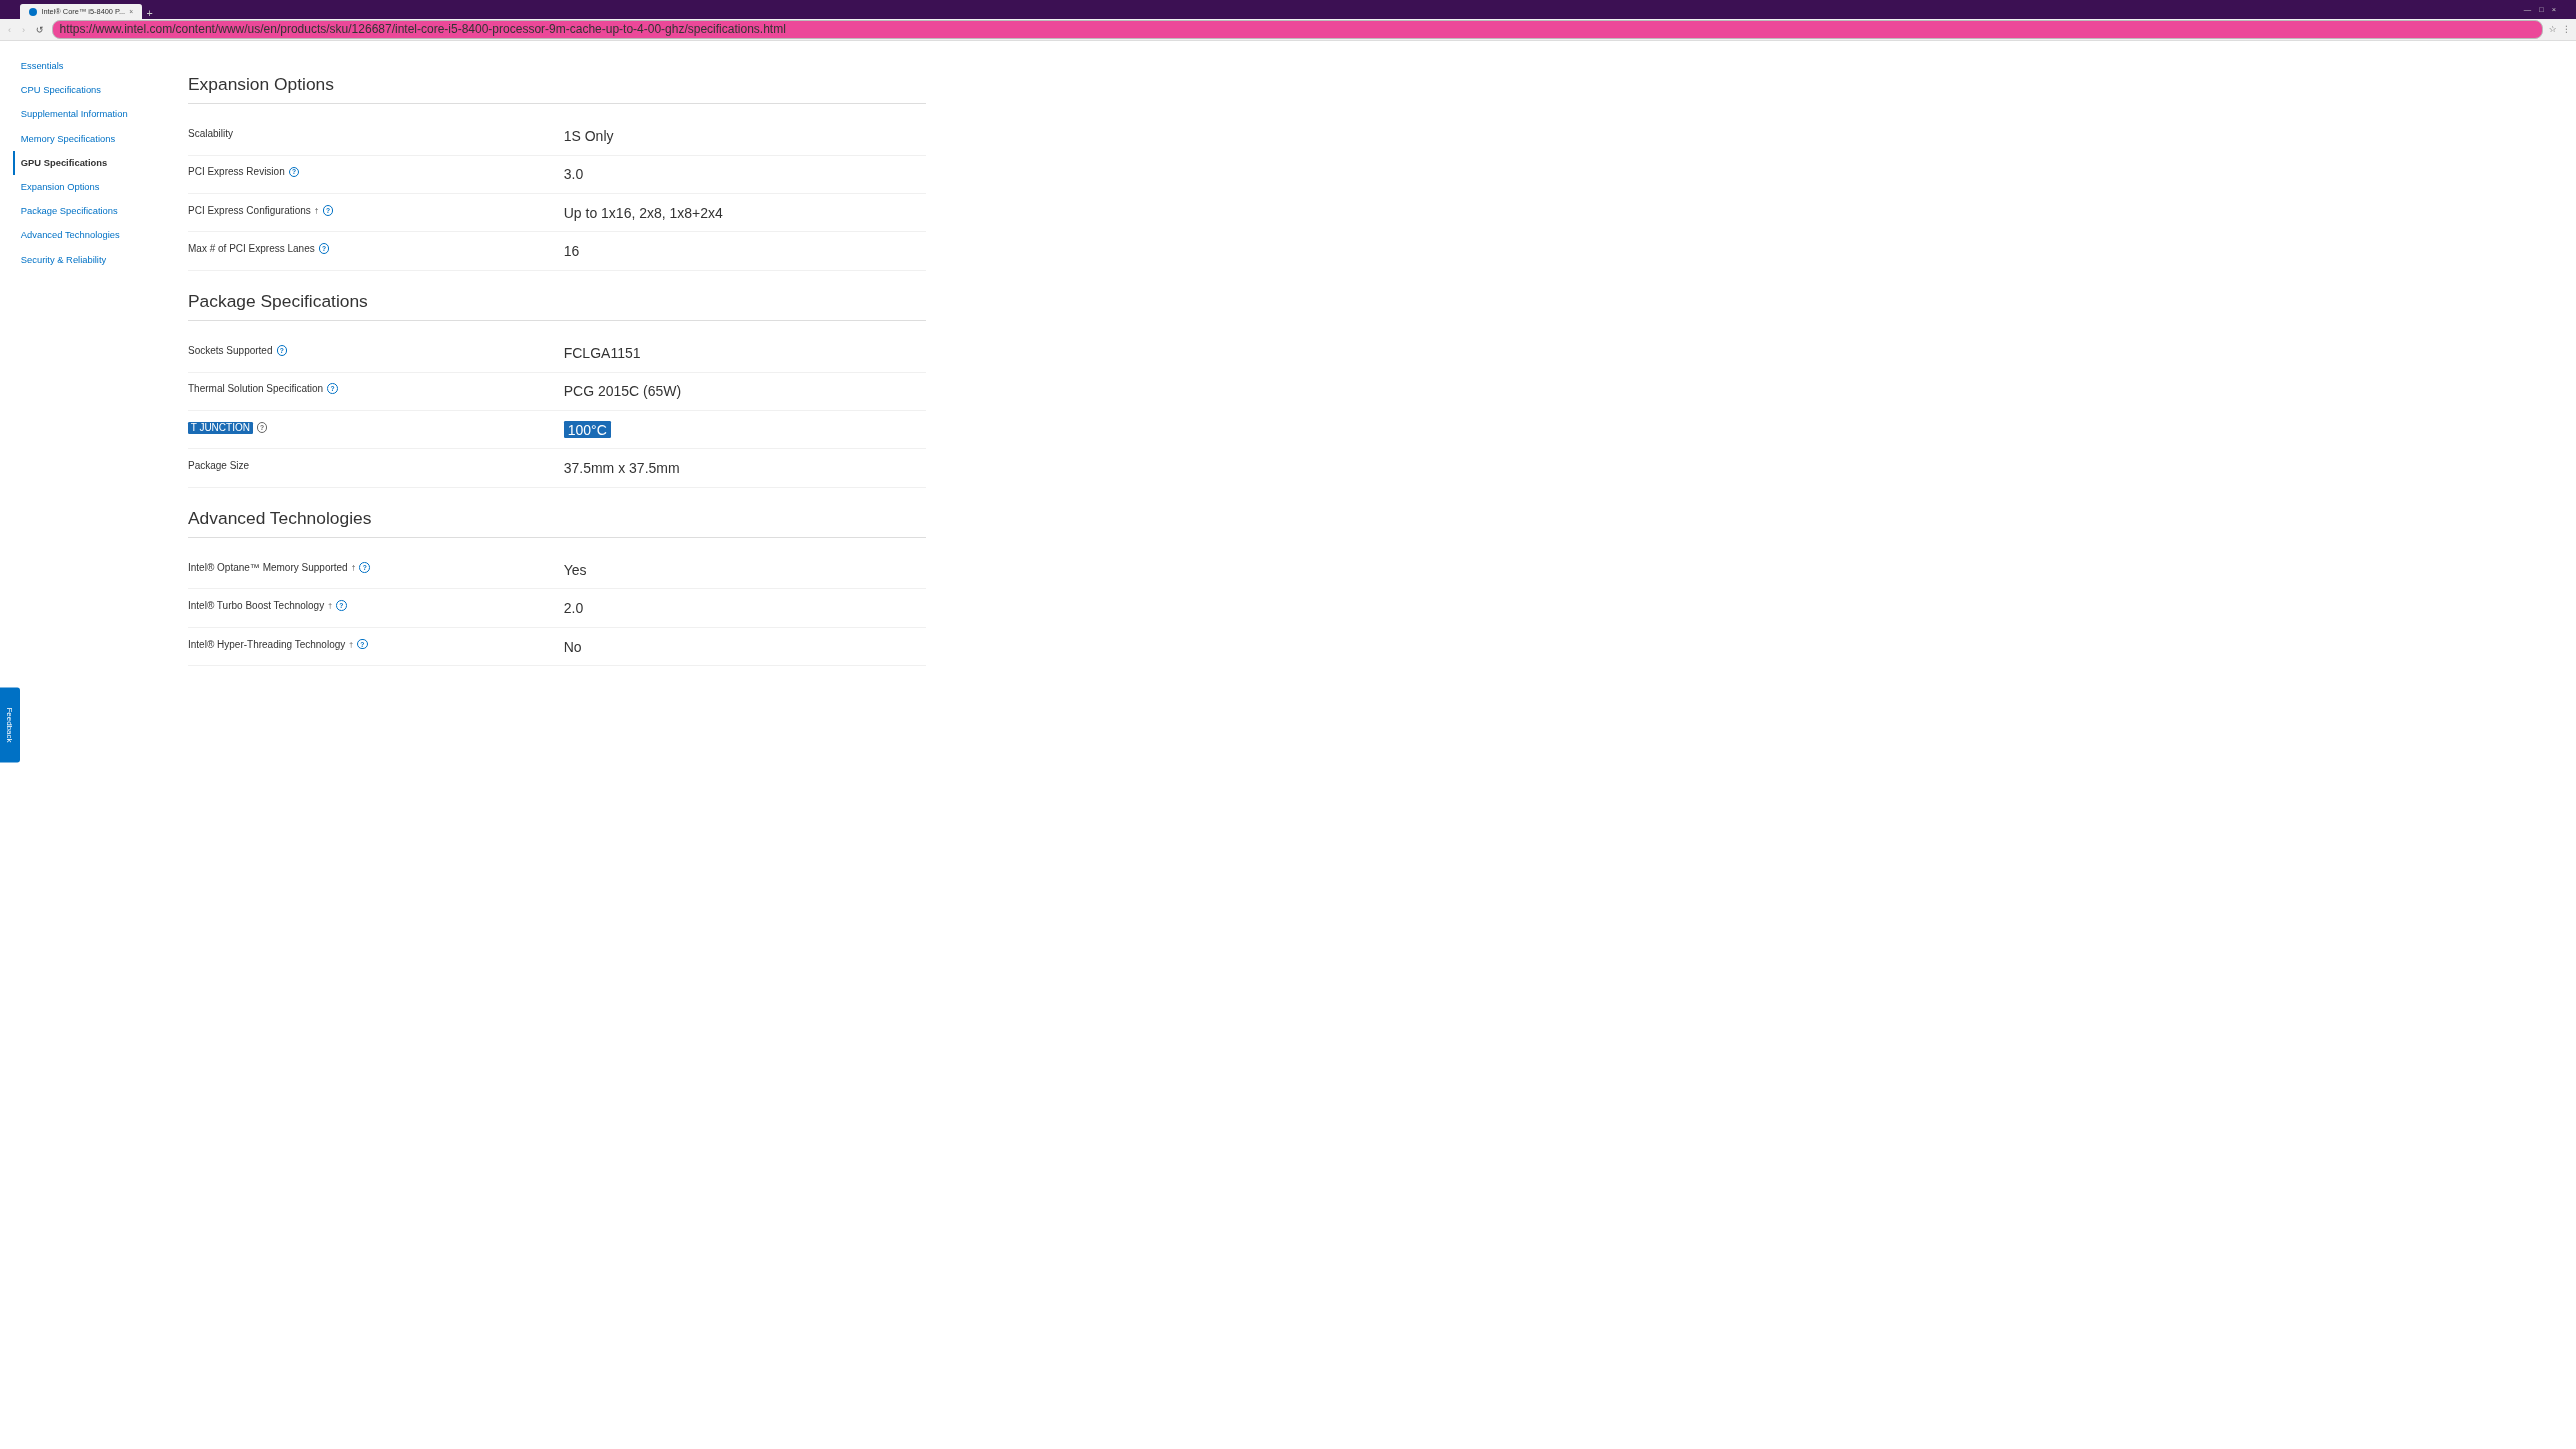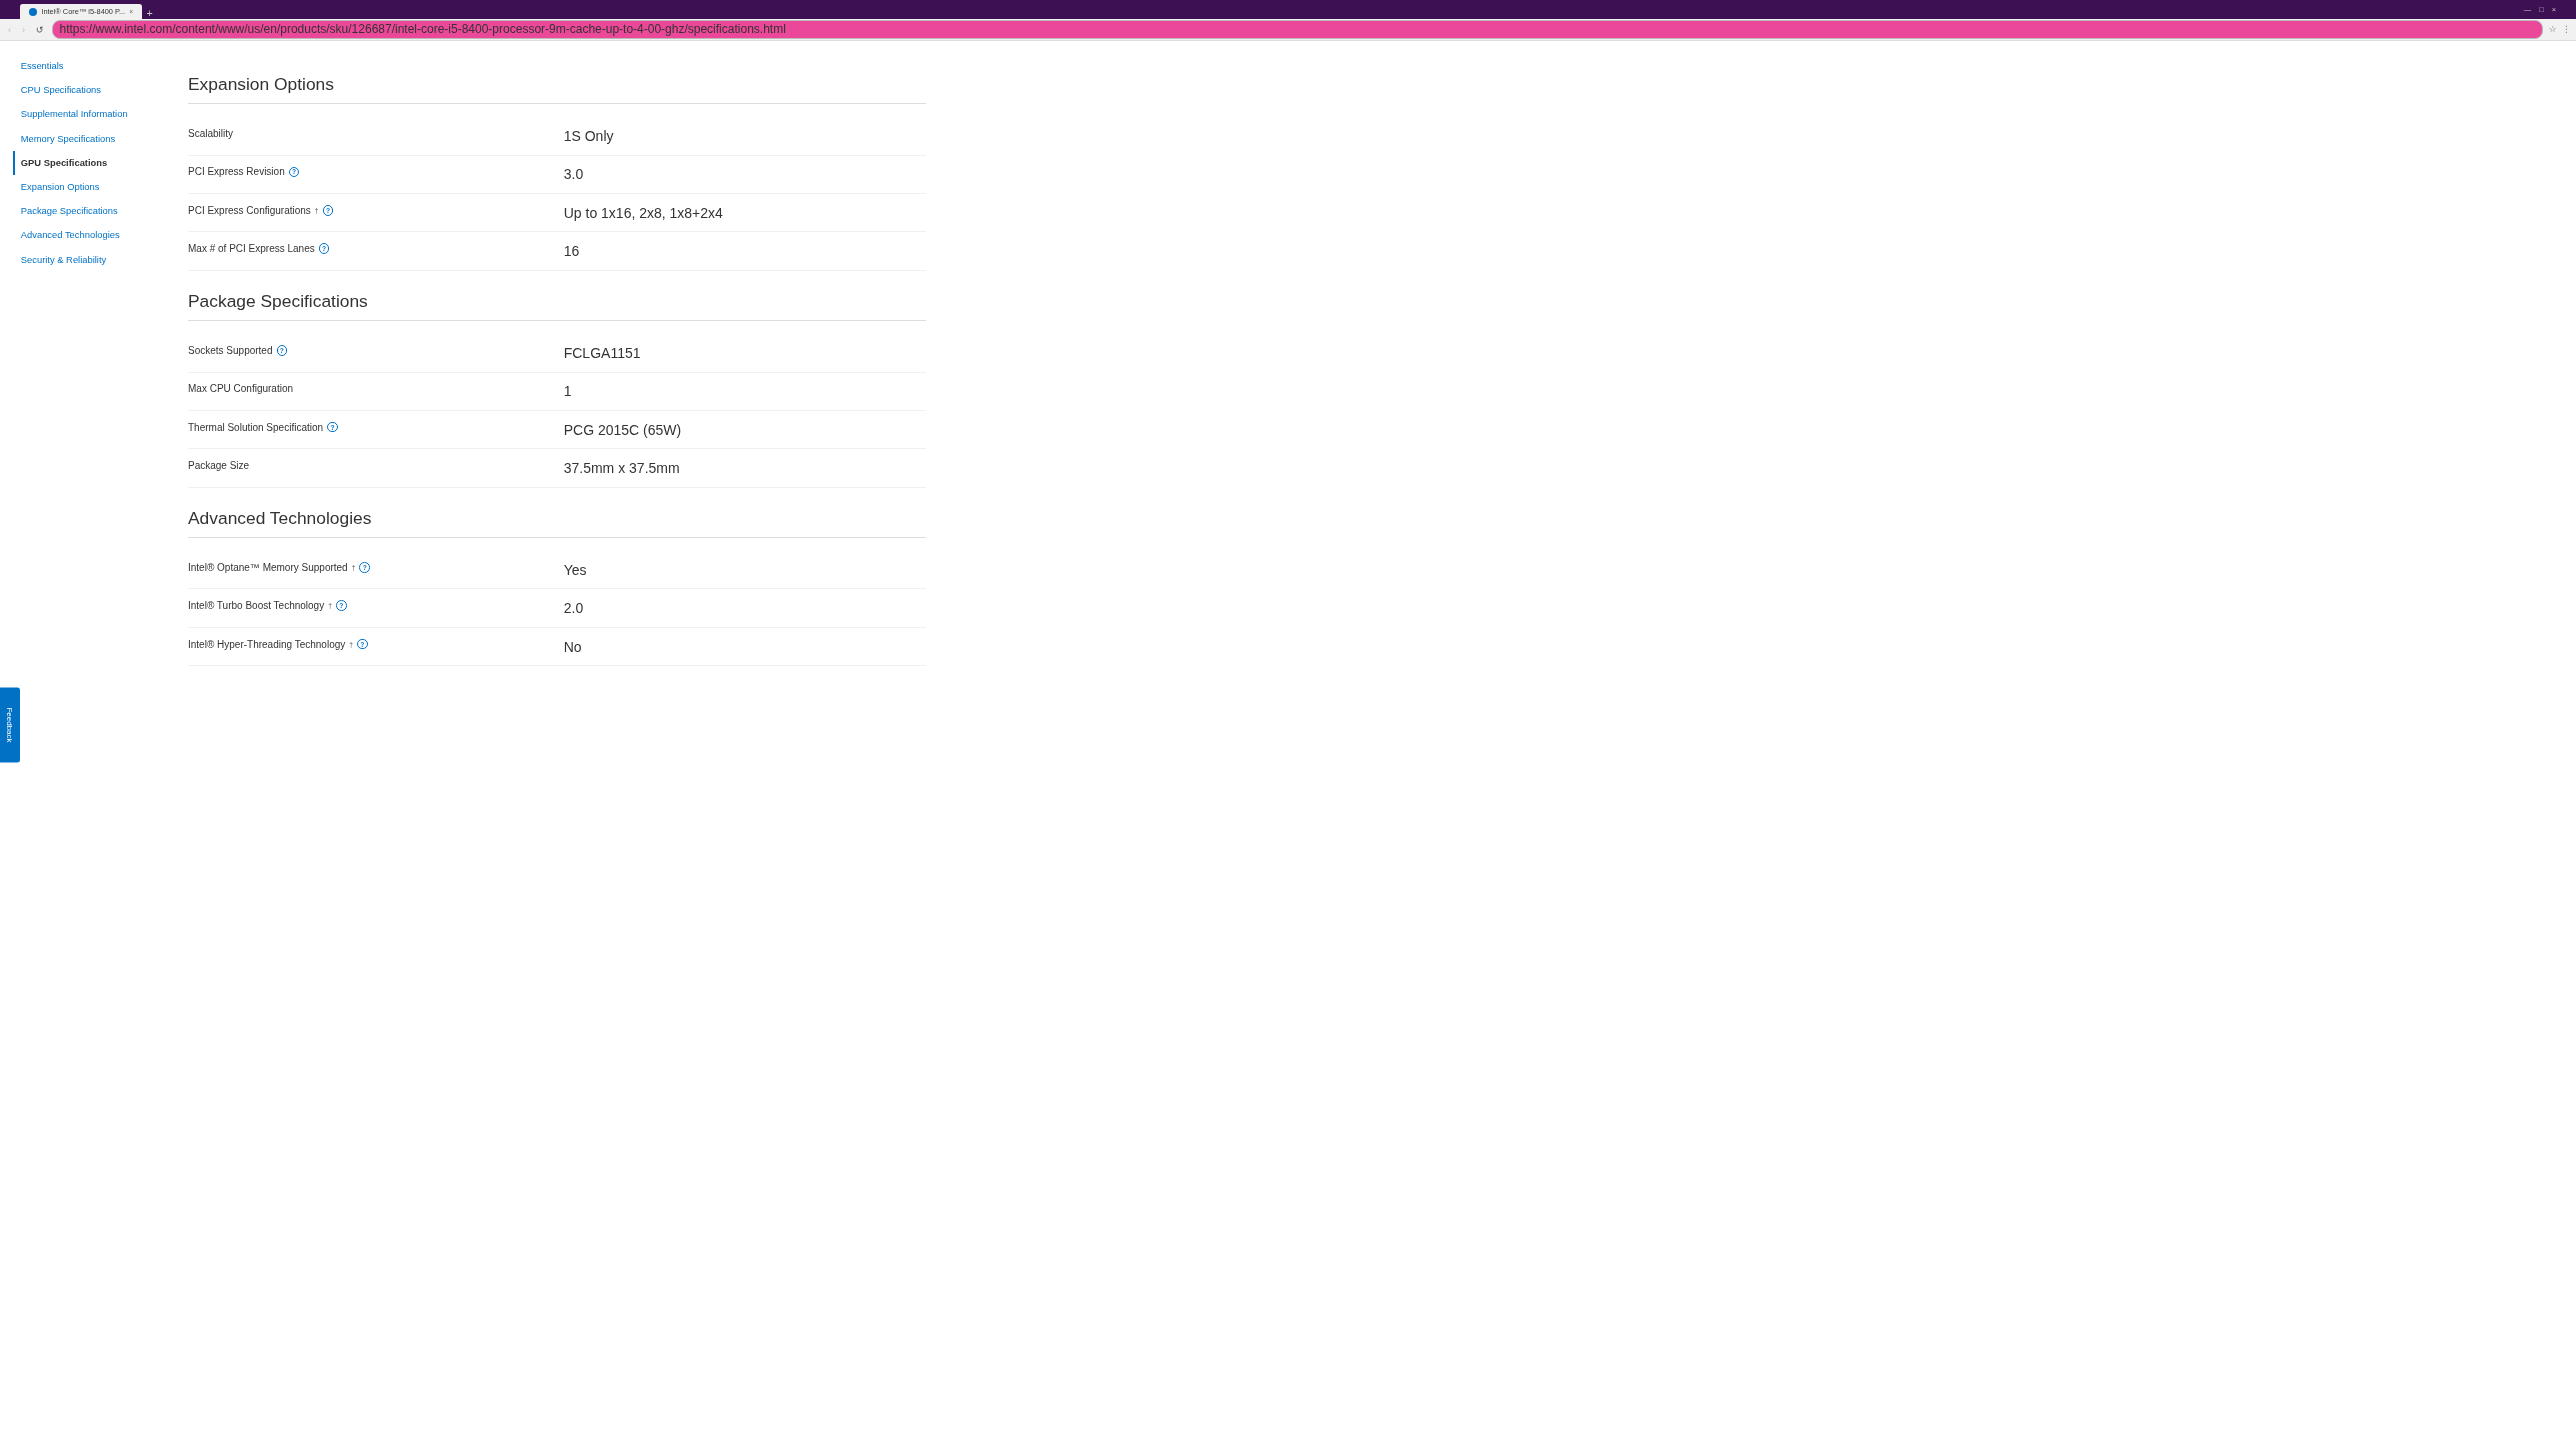--- a/index.html
+++ b/index.html
@@ -302,35 +302,38 @@
     <h2 class="section-header">Package Specifications</h2>
 
     <div class="spec-row">
       <div class="spec-label">
         <span>Sockets Supported</span>
         <span class="info-icon">?</span>
       </div>
       <div class="spec-value">FCLGA1151</div>
     </div>
 
-    <div class="spec-row">
-      <div class="spec-label">
-        <span>Max CPU Configuration</span>
-      </div>
-      <div class="spec-value">1</div>
-    </div>
 
     <div class="spec-row">
       <div class="spec-label">
         <span>Thermal Solution Specification</span>
         <span class="info-icon">?</span>
       </div>
       <div class="spec-value">PCG 2015C (65W)</div>
     </div>
 
+    <div class="spec-row">
+      <div class="spec-label">
+        <span class="highlight-selected">T JUNCTION</span>
+        <span class="info-icon" style="border-color:#666;color:#666;">?</span>
+      </div>
+      <div class="spec-value">
+        <span class="highlight-value">100°C</span>
+      </div>
+    </div>
 
     <div class="spec-row">
       <div class="spec-label">
         <span>Package Size</span>
       </div>
       <div class="spec-value">37.5mm x 37.5mm</div>
     </div>
 
     <h2 class="section-header">Advanced Technologies</h2>
 

